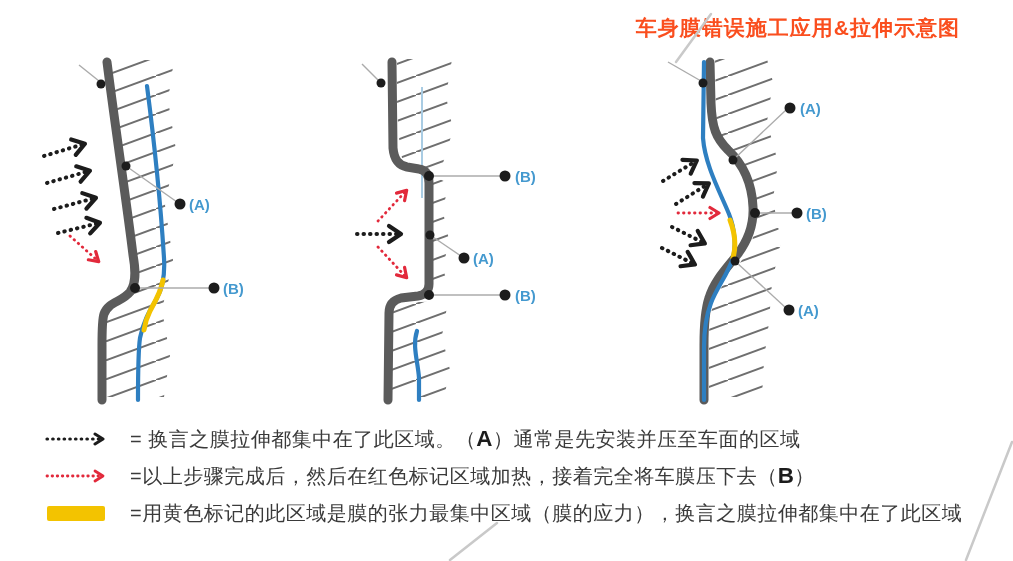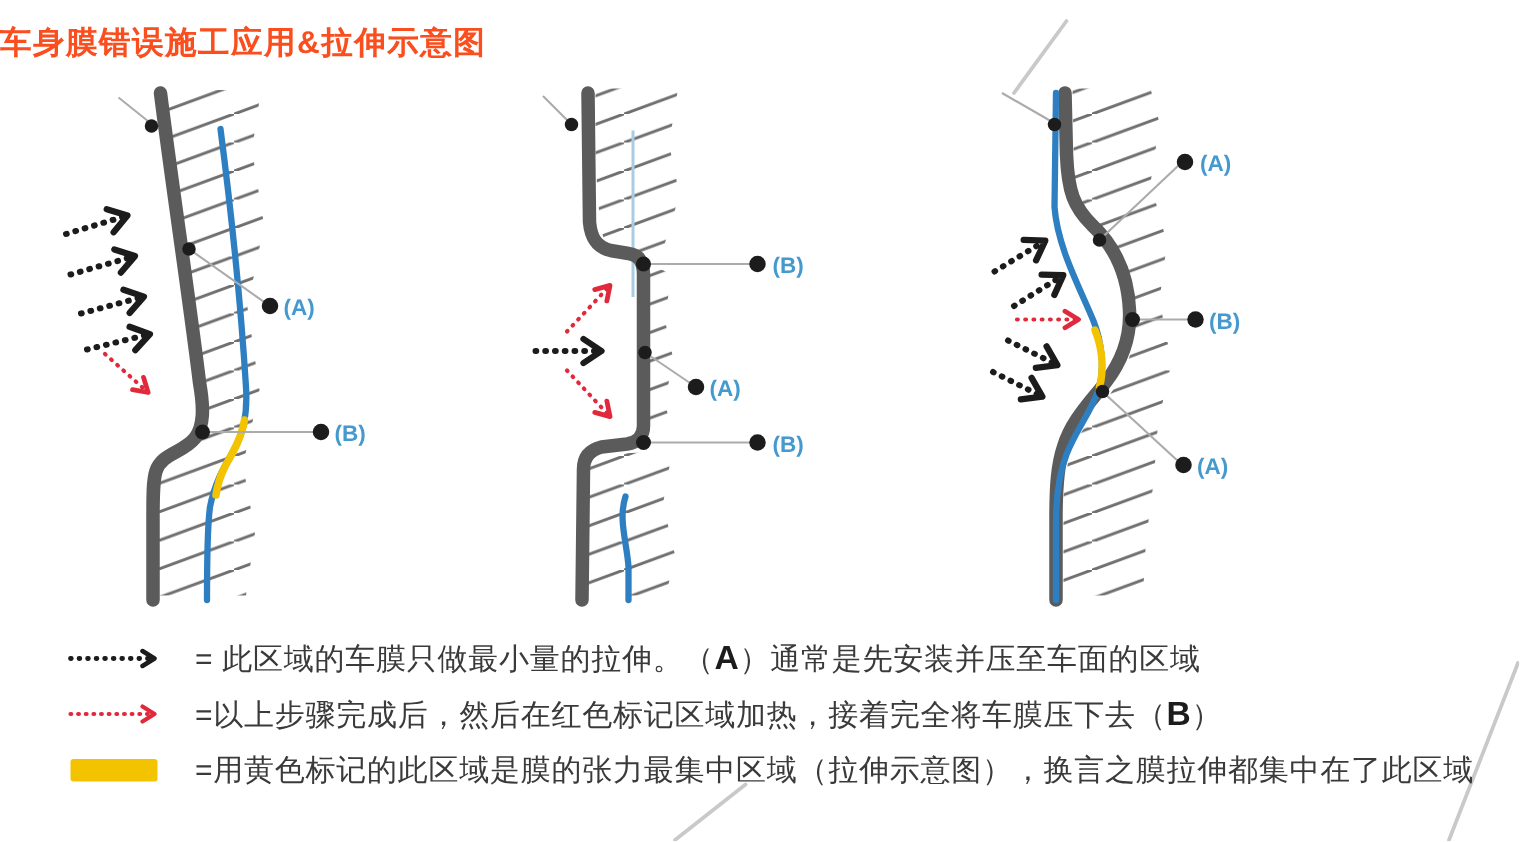--- a/index.html
+++ b/index.html
@@ -3,21 +3,21 @@
 <meta charset="utf-8">
 <style>
   html,body { margin:0; padding:0; background:#ffffff; }
   .stage {
     position:relative; width:1013px; height:561px; overflow:hidden;
     background:#ffffff;
     font-family:"Liberation Sans","DejaVu Sans",sans-serif;
   }
   .title {
     position:absolute; left:0; top:14px; width:960px;
-    text-align:left; font-size:21px; font-weight:bold;
+    text-align:right; font-size:21px; font-weight:bold;
     letter-spacing:1px; color:#FA4E1E;
   }
   .art { position:absolute; left:0; top:0; }
   .legend-row { position:absolute; height:26px; }
   .legend-symbol { position:absolute; left:44px; top:4px; }
   .legend-text {
     position:absolute; left:130px; top:0;
     font-size:20px; letter-spacing:0.5px; color:#3a3a3a;
     white-space:nowrap; line-height:26px;
   }
@@ -160,33 +160,33 @@
       <path class="dotArrow" d="M662,248 L694,264" marker-end="url(#chevBig)"></path>
       <path class="redArrow" d="M678,213 L718,213" marker-end="url(#chevRed)"></path>
     </g>
   </svg>
 
   <div class="legend-row row-1">
     <svg class="legend-symbol" width="75" height="18">
       <path d="M3,9 L58,9" fill="none" stroke="#1c1c1c" stroke-width="3.2" stroke-dasharray="0.5 5.2" stroke-linecap="round" marker-end="url(#chevSmall)"></path>
     </svg>
     <div class="legend-text">
-      <span>= 此区域的车膜只做最小量的拉伸。（</span><b>A</b><span>）通常是先安装并压至车面的区域</span>
+      <span>= 换言之膜拉伸都集中在了此区域。（</span><b>A</b><span>）通常是先安装并压至车面的区域</span>
     </div>
   </div>
 
   <div class="legend-row row-2">
     <svg class="legend-symbol" width="75" height="18">
       <path d="M3,9 L58,9" fill="none" stroke="#E2293B" stroke-width="2.8" stroke-dasharray="0.5 4.6" stroke-linecap="round" marker-end="url(#chevSmallRed)"></path>
     </svg>
     <div class="legend-text">
       <span>=以上步骤完成后，然后在红色标记区域加热，接着完全将车膜压下去（</span><b>B</b><span>）</span>
     </div>
   </div>
 
   <div class="legend-row row-3">
     <div class="swatch-yellow"></div>
     <div class="legend-text">
-      <span>=用黄色标记的此区域是膜的张力最集中区域（拉伸示意图），换言之膜拉伸都集中在了此区域</span><b></b><span></span>
+      <span>=用黄色标记的此区域是膜的张力最集中区域（膜的应力），换言之膜拉伸都集中在了此区域</span><b></b><span></span>
     </div>
   </div>
 
 </div>
 
 </body></html>

